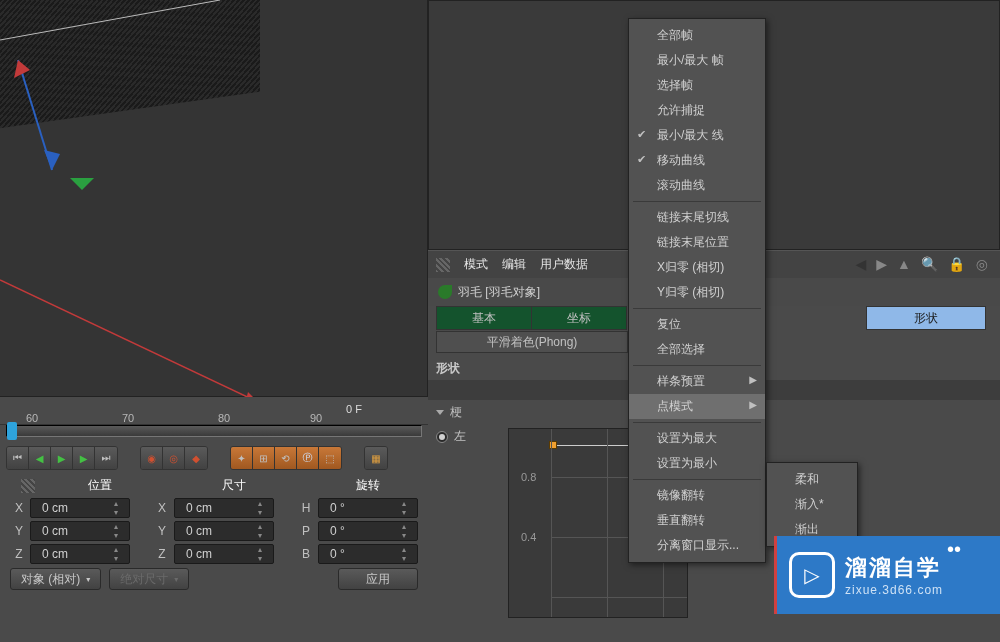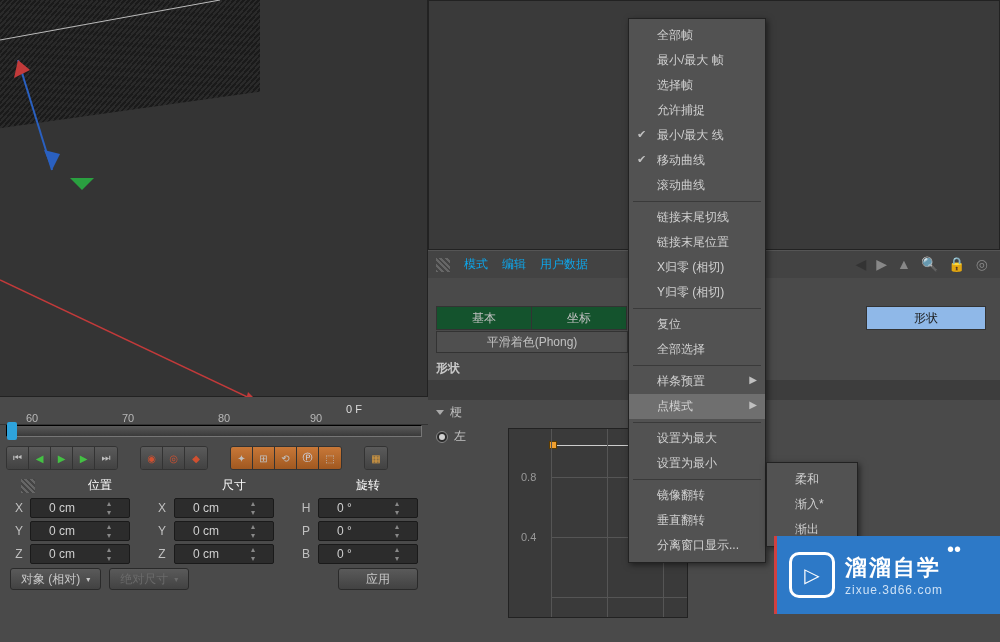--- a/index.html
+++ b/index.html
@@ -21,33 +21,33 @@
   .tool-btn { width: 22px; height: 22px; background: linear-gradient(#5a5a5a,#424242); display: flex; align-items: center; justify-content: center; border-right: 1px solid #333; cursor: pointer; font-size: 10px;}
   .tool-btn:last-child { border-right: none; }
   .tool-btn.orange { background: linear-gradient(#c87838,#a05820); }
   
   .coord-panel { padding: 4px 10px; }
   .coord-head { display: grid; grid-template-columns: 40px 100px 34px 100px 34px 100px; margin-bottom: 4px; align-items: center;}
   .coord-head span { text-align: center; color: #ffffff; }
   .hatch { width: 14px; height: 14px; background: repeating-linear-gradient(45deg,#666 0 2px,#444 2px 4px); display: inline-block; vertical-align: middle; margin-right: 4px;}
   .coord-row { display: grid; grid-template-columns: 18px 100px 18px 20px 100px 18px 20px 100px; gap: 2px; margin-bottom: 3px; align-items: center;}
   .coord-row .lbl { color: #c0c0c0; text-align: center; }
-  .fld { background: #2c2c2c; border: 1px solid #1a1a1a; height: 20px; padding: 0 18px; color: #d0d0d0; line-height: 18px; border-radius: 2px; position: relative;}
+  .fld { background: #2c2c2c; border: 1px solid #1a1a1a; height: 20px; padding: 0 11px; color: #d0d0d0; line-height: 18px; border-radius: 2px; position: relative;}
   .spin { display: inline-block; margin-left: auto; color: #888; font-size: 8px; float: right; line-height: 9px; }
   .coord-foot { display: flex; gap: 8px; margin-top: 4px; align-items: center;}
   .btn { background: linear-gradient(#5a5a5a,#424242); border: 1px solid #2a2a2a; border-radius: 3px; height: 22px; padding: 0 10px; color: #c8c8c8; display: flex; align-items: center; justify-content: center; cursor: pointer; }
   .btn.disabled { color: #6a6a6a; }
   .dd-caret { margin-left: 6px; font-size: 8px;}
   
   
   .right-area { position: absolute; left: 428px; top: 0; right: 0; bottom: 0; }
   .panel-empty { position: absolute; left: 0; top: 0; right: 0; height: 250px; background: #3a3a3a; border: 1px solid #222; }
   .attr-top { position: absolute; left: 0; top: 250px; right: 0; height: 28px; background: #434343; border-top: 1px solid #555; display: flex; align-items: center; padding-left: 8px; gap: 14px; }
   .attr-top .hatch { margin-right: 0; }
-  .attr-top span { color: #0ea5e9; cursor: pointer; }
+  .attr-top span { color: #e5e5e5; cursor: pointer; }
   
   .nav-icons { position: absolute; right: 12px; top: 251px; height: 26px; display: flex; align-items: center; gap: 10px; color: #888;}
   .nav-icons span { cursor: pointer; font-size: 14px; }
   
   .obj-head { position: absolute; left: 0; top: 278px; right: 0; height: 28px; background: #494949; display: flex; align-items: center; padding-left: 10px; gap: 6px;}
   .obj-head .feather { width: 14px; height: 14px; background: #2a7a2a; border-radius: 50% 0 50% 50%; }
   .obj-head .title { color: #d0d0d0; }
   
   .tab-row { position: absolute; left: 0; top: 306px; right: 0; height: 24px; display: flex; }
   .tab { flex: 0 0 96px; text-align: center; line-height: 22px; background: #14532d; border: 1px solid #333; color: #c0c0c0; cursor: pointer; margin-left: -1px;}
@@ -211,20 +211,24 @@
   </div>
   <div class="nav-icons">
     <span style="color:#333">◀</span>
     <span>▶</span>
     <span>▲</span>
     <span>🔍</span>
     <span>🔒</span>
     <span>◎</span>
   </div>
 
+  <div class="obj-head">
+    <div class="feather"></div>
+    <span class="title">羽毛 [羽毛对象]</span>
+  </div>
 
   <div class="tab-row">
     <div class="tab first">基本</div>
     <div class="tab">坐标</div>
     <div class="spacer"></div>
     <div class="tab active" style="flex:0 0 120px; margin-right:14px">形状</div>
   </div>
   <div class="phong-row">平滑着色(Phong)</div>
 
   <div class="section-lbl">形状</div>

